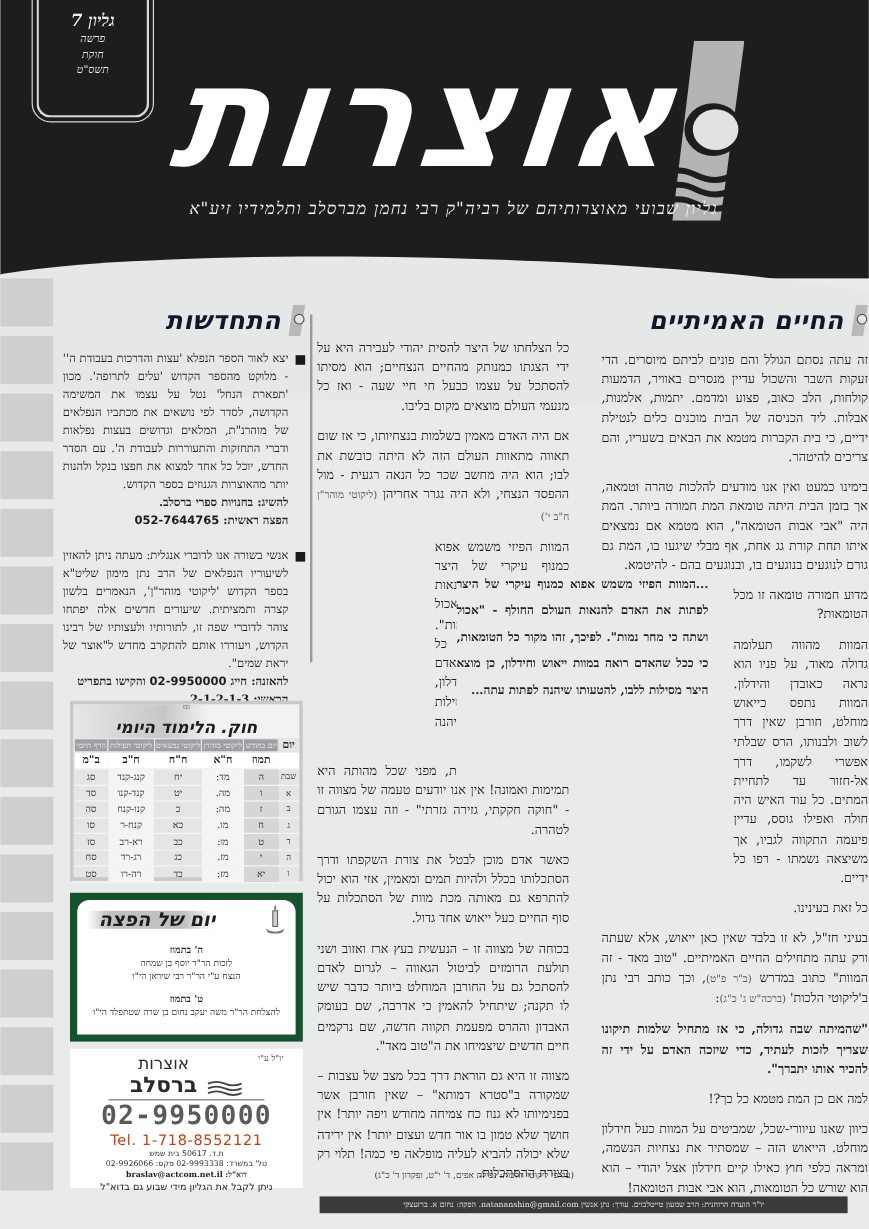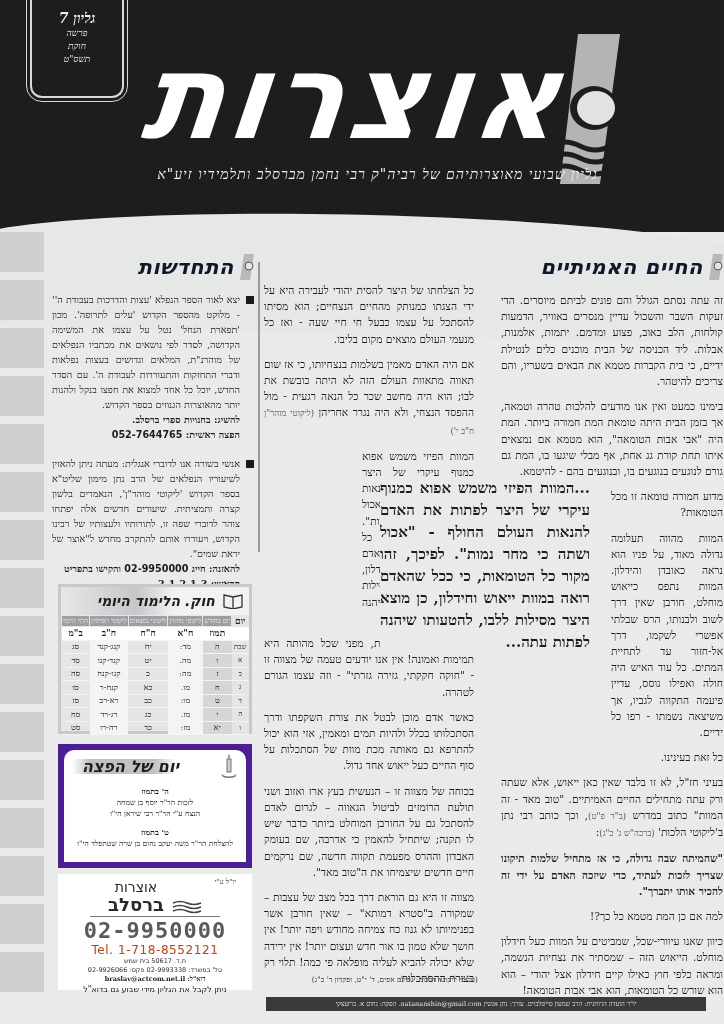--- a/index.html
+++ b/index.html
@@ -65,48 +65,48 @@
     font-size: 21px; letter-spacing: 0.5px; color: #0f172a;
   }
   .head-icon { width: 14px; height: 26px; }
   .col-divider { position: absolute; left: 258px; top: 262px; width: 2px; height: 290px; background: #9a9b9c; }
   .pull-quote-wrap {
     position: absolute; left: 352px; top: 477px; width: 130px; height: 176px;
     overflow: hidden;
   }
   .pull-quote-inner {
     position: absolute; right: 0; top: 0; width: 260px;
-    font-size: 15px; line-height: 22px; font-weight: bold; text-align: justify;
+    font-size: 10px; line-height: 22px; font-weight: bold; text-align: justify;
   }
   .quote-bold { font-weight: bold; }
   .src { font-size: 8.5px; color: #555; }
   .news-item { position: relative; padding-right: 14px; margin-bottom: 14px; }
   .news-item .bullet { position: absolute; right: 0; top: 4px; width: 8px; height: 8px; background: #1a1a1a; }
   .news-item .strong { font-weight: bold; }
   .phone { font-family: "DejaVu Sans", sans-serif; font-weight: bold; direction: ltr; unicode-bidi: embed; }
   
   .study-box {
     position: absolute; left: 58px; top: 584px; width: 194px; height: 150px;
     background: #e4e5e6; border: 3px solid #c8c9cb;
   }
-  .study-head { display: flex; align-items: center; gap: 8px; height: 28px; padding: 0 6px; background: linear-gradient(to left, #f2f2f2 40%, #c6c7c9 60%, #e7e7e7); }
+  .study-head { display: flex; align-items: center; gap: 8px; height: 28px; padding: 0 6px; background: linear-gradient(to left, #f2f2f2 40%, #c6c7c9 60%, #e7e7e7); flex-direction: column; }
   .study-head .title { font-family: "DejaVu Sans", sans-serif; font-weight: bold; font-style: italic; font-size: 14px; }
   .book-icon { width: 20px; height: 16px; }
   table.study { width: 100%; border-collapse: collapse; font-size: 8px; text-align: center; }
   table.study th { background: #9d9fa2; color: #eee; font-weight: normal; font-size: 6.5px; line-height: 8px; padding: 1px; border: 1px solid #e4e5e6; }
   table.study th.yom { background: transparent; color: #222; font-size: 9px; font-weight: bold; }
   table.study td { padding: 1px 2px; height: 13.5px; border-bottom: 1px solid #f4f4f4; }
   table.study tr.cat td { font-weight: bold; font-size: 9px; background: #fff; }
   table.study td.day { background: #e4e5e6; font-size: 7px; }
   table.study td.date { background: #d4d6d8; }
   table.study td.c { background: #f4f4f4; }
   
   .hilula-box {
     position: absolute; left: 58px; top: 744px; width: 194px; height: 124px;
-    background: #4c1d95; padding: 6px;
+    background: #14532d; padding: 6px;
   }
   .hilula-inner { background: #fff; width: 100%; height: 100%; border-radius: 10px 10px 0 0; text-align: center; font-size: 7.5px; line-height: 11px; }
   .hilula-head { display: flex; align-items: center; justify-content: space-between; height: 32px; padding: 0 8px; }
   .hilula-head .title { font-family: "DejaVu Sans", sans-serif; font-weight: bold; font-style: italic; font-size: 16px; background: linear-gradient(to left, #fff 10%, #bfc1c3 30%, #bfc1c3 85%, #fff); padding: 2px 10px; }
   .candle-icon { width: 18px; height: 26px; }
   .hilula-inner .date { font-weight: bold; font-size: 8px; margin-top: 4px; }
   
   .ad-box { position: absolute; left: 58px; top: 874px; width: 194px; height: 116px; background: #fff; text-align: center; }
   .ad-top { display: flex; justify-content: center; align-items: flex-end; gap: 8px; height: 40px; padding-top: 2px; position: relative; }
   .ad-brand { font-family: "DejaVu Sans", sans-serif; font-weight: bold; font-size: 18px; line-height: 18px; color: #2a2a2a; }

